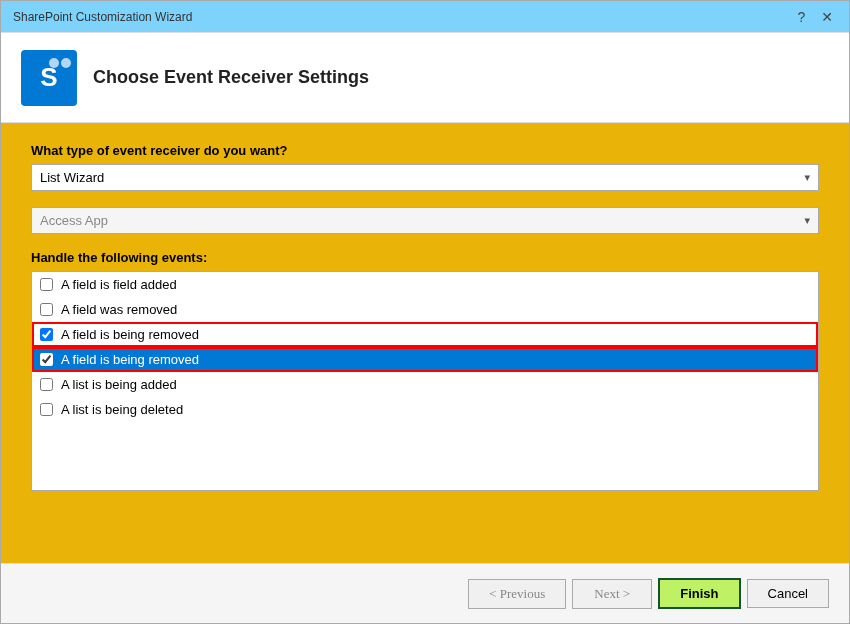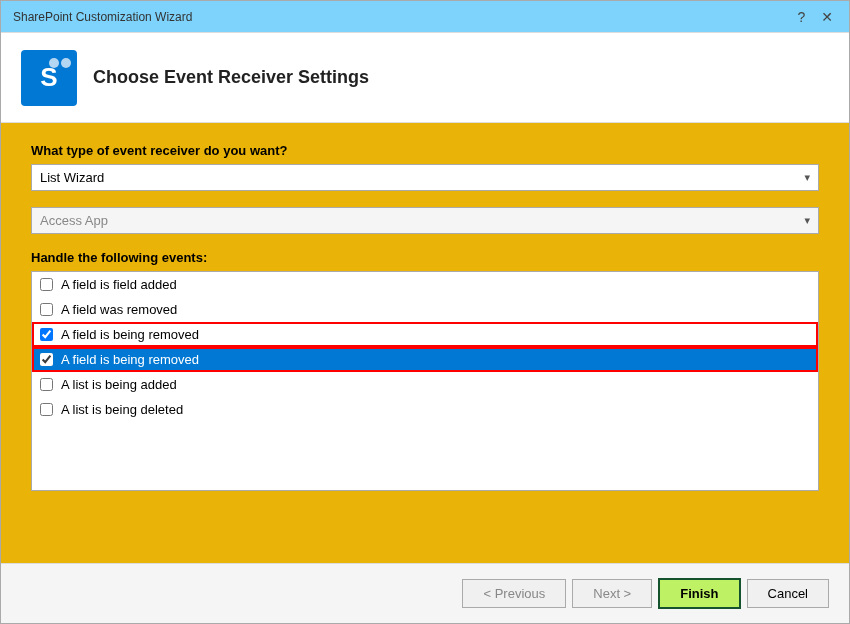--- a/index.html
+++ b/index.html
@@ -201,20 +201,21 @@
       min-width: 80px;
     }
     .btn-primary {
       background: #bef264;
       border: 2px solid #14532d;
       color: #000;
       font-weight: 600;
     }
     .btn-disabled {
       color: #888;
+      font-family: Liberation Serif, serif;
     }
   </style>
 </head>
 <body>
 
 <div class="dialog">
 
   <div class="title-bar">
     <span class="title-bar-text">SharePoint Customization Wizard</span>
     <div class="title-bar-controls">

